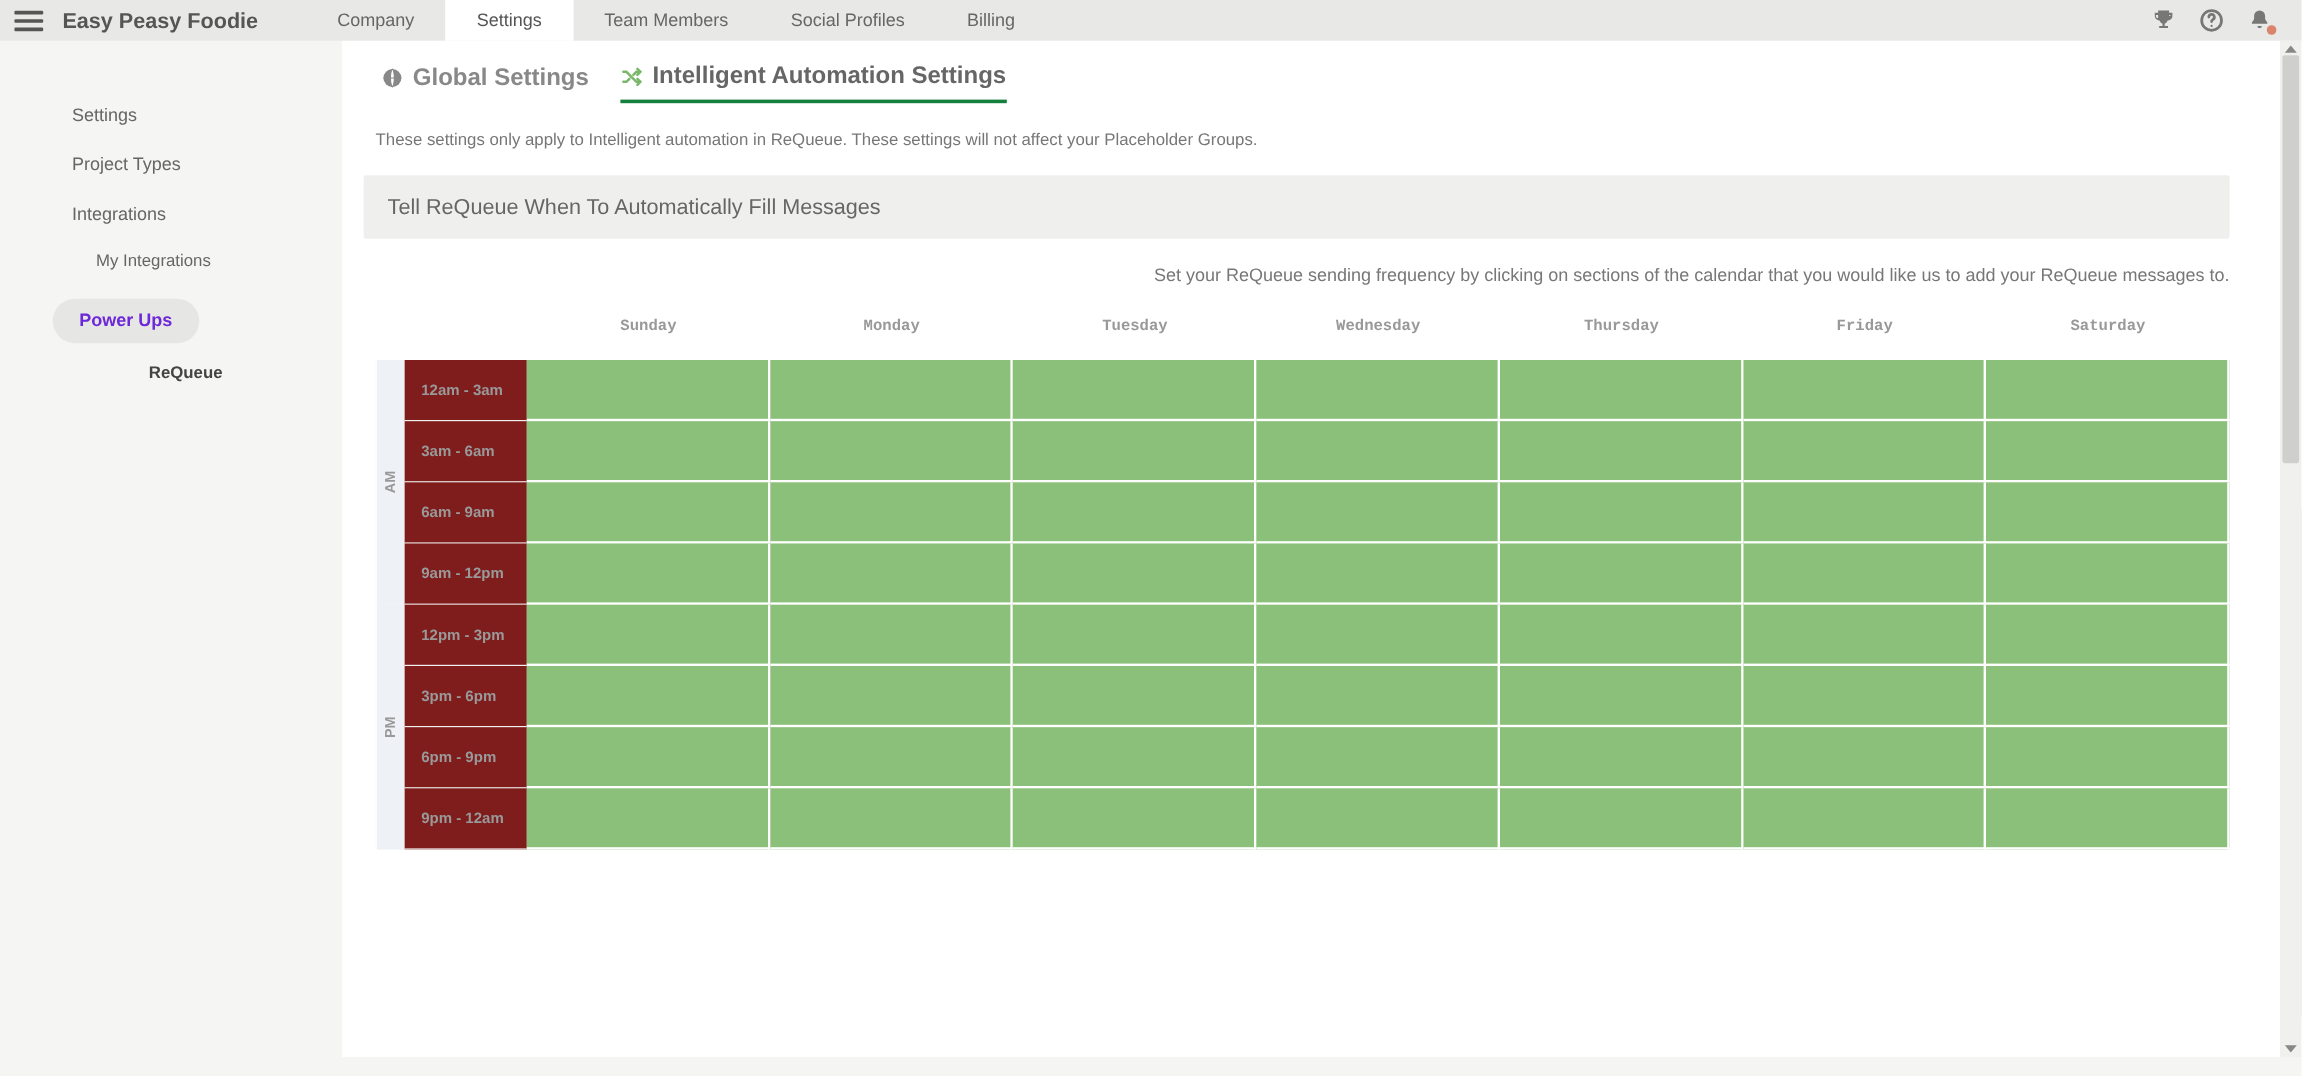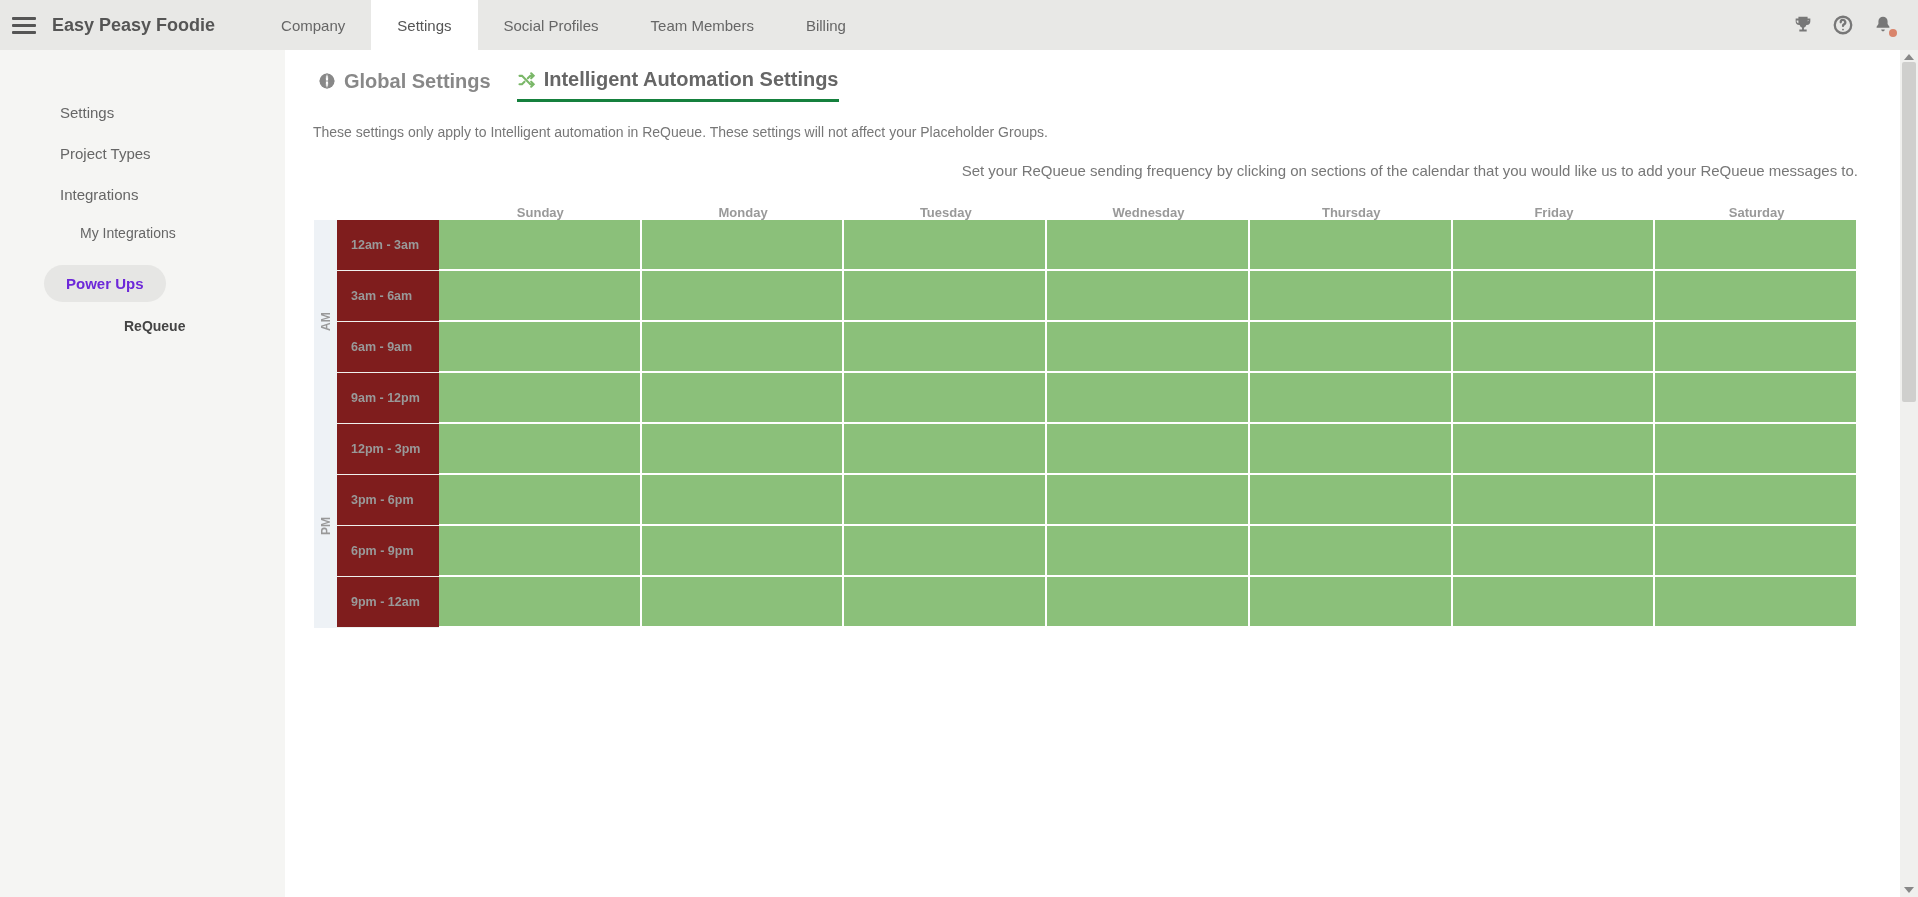--- a/index.html
+++ b/index.html
@@ -3,21 +3,21 @@
   <meta charset="utf-8">
   <style>
     * { margin: 0; padding: 0; box-sizing: border-box; }
     body {
       font-family: -apple-system, BlinkMacSystemFont, "Segoe UI", Arial, sans-serif;
       background: #f5f5f3;
       color: #666;
       overflow: hidden;
     }
     .topbar {
-      height: 50px;
+      height: 34px;
       background: #e8e8e6;
       display: flex;
       align-items: center;
       padding: 0 12px;
     }
     .hamburger {
       width: 24px;
       height: 24px;
       display: flex;
       flex-direction: column;
@@ -187,21 +187,22 @@
       color: #777;
       margin: 0 0 26px 20px;
       text-align: right;
     }
     .calendar-wrap {
       margin-left: 10px;
     }
     .cal-header {
       display: grid;
       grid-template-columns: 24px 102px repeat(7, 1fr);
-      margin-bottom: 0;
+      margin-bottom: 21px;
+      font-family: Liberation Mono, monospace;
     }
     .cal-header .dayname {
       text-align: center;
       font-size: 13px;
       font-weight: 600;
       color: #999;
     }
     .cal-body {
       display: grid;
       grid-template-columns: 24px 102px repeat(7, 1fr);
@@ -256,22 +257,22 @@
 <div class="topbar">
   <div class="hamburger">
     <span></span>
       <span></span>
       <span></span>
   </div>
   <div class="app-title">Easy Peasy Foodie</div>
   <div class="topnav">
     <div class="topnav-item">Company</div>
     <div class="topnav-item active">Settings</div>
+    <div class="topnav-item">Team Members</div>
     <div class="topnav-item">Social Profiles</div>
-    <div class="topnav-item">Team Members</div>
     <div class="topnav-item">Billing</div>
   </div>
   <div class="topbar-right">
     <div class="icon-btn">
       <svg viewBox="0 0 24 24" fill="currentColor">
           <path d="M7 3h10v2h3v3a4 4 0 0 1-4 4h-.3A5 5 0 0 1 13 15v2h3v2H8v-2h3v-2a5 5 0 0 1-2.7-3H8a4 4 0 0 1-4-4V5h3V3zm10 4v1a2 2 0 0 0 2-2V7h-2zM5 7v1a2 2 0 0 0 2 2V7H5z"></path>
         </svg>
     </div>
     <div class="icon-btn">
       <svg viewBox="0 0 24 24" fill="none" stroke="currentColor" stroke-width="2.5">
@@ -319,20 +320,21 @@
                 <path d="M3 7h3l10 10h3M3 17h3l3-3m4-4 3-3h3"></path>
                 <path d="M17 4l3 3-3 3M17 14l3 3-3 3"></path>
               </svg>
           </span>
           <span>Intelligent Automation Settings</span>
         </div>
       </div>
 
       <div class="desc">These settings only apply to Intelligent automation in ReQueue. These settings will not affect your Placeholder Groups.</div>
 
+      <div class="section-header">Tell ReQueue When To Automatically Fill Messages</div>
 
       <div class="subdesc">Set your ReQueue sending frequency by clicking on sections of the calendar that you would like us to add your ReQueue messages to.</div>
 
       <div class="calendar-wrap">
         <div class="cal-header">
           <div></div>
             <div></div>
           <div class="dayname">Sunday</div>
           <div class="dayname">Monday</div>
           <div class="dayname">Tuesday</div>

